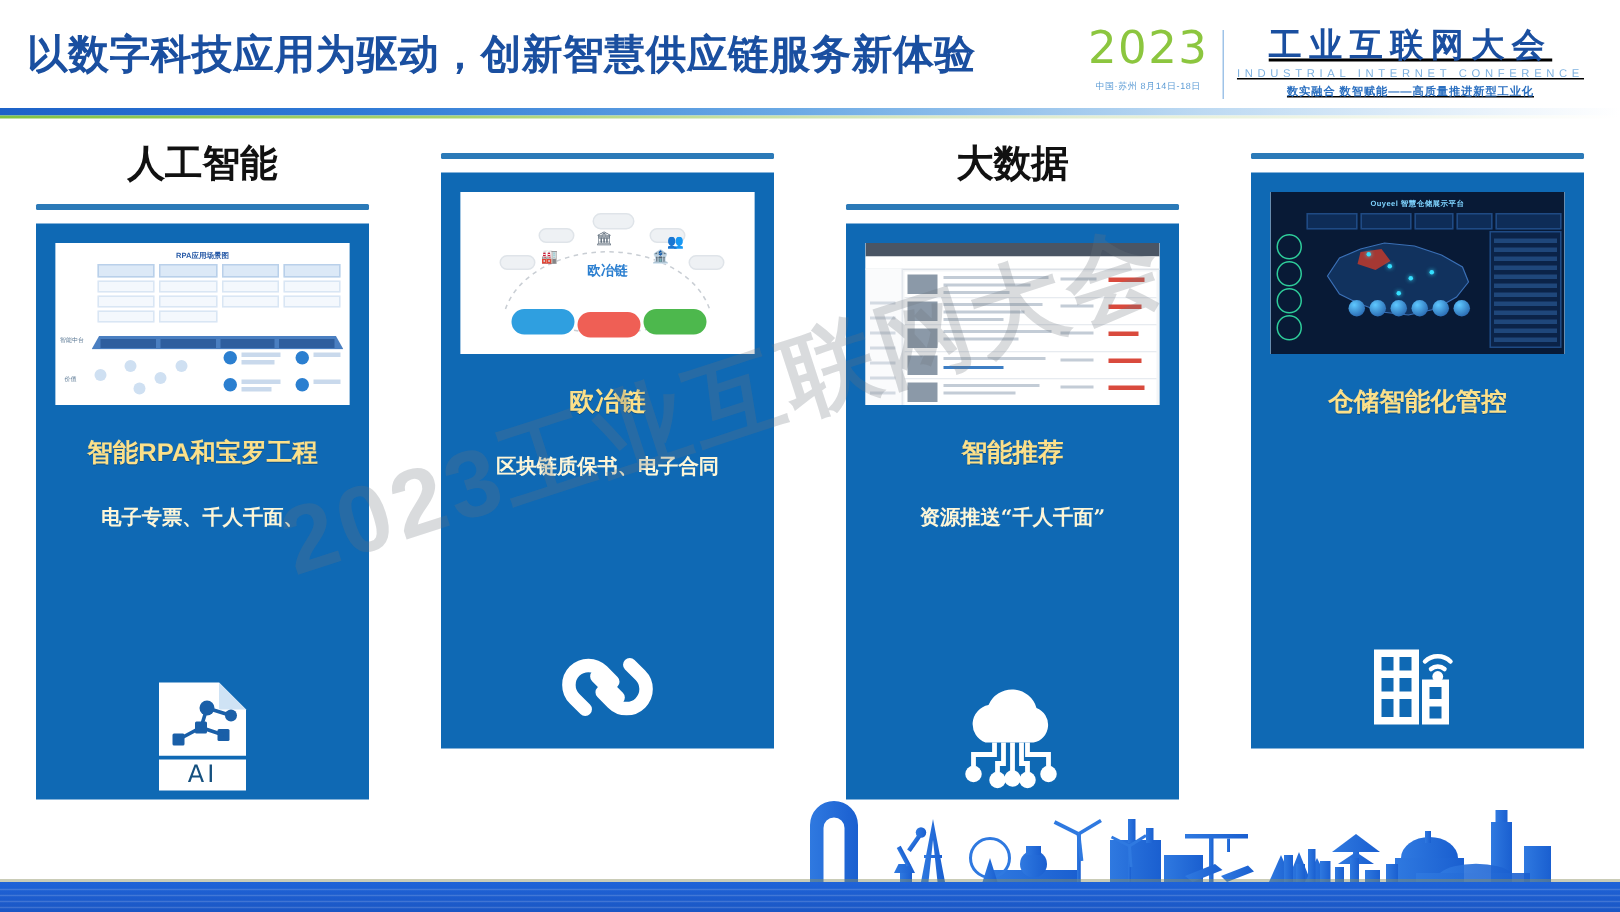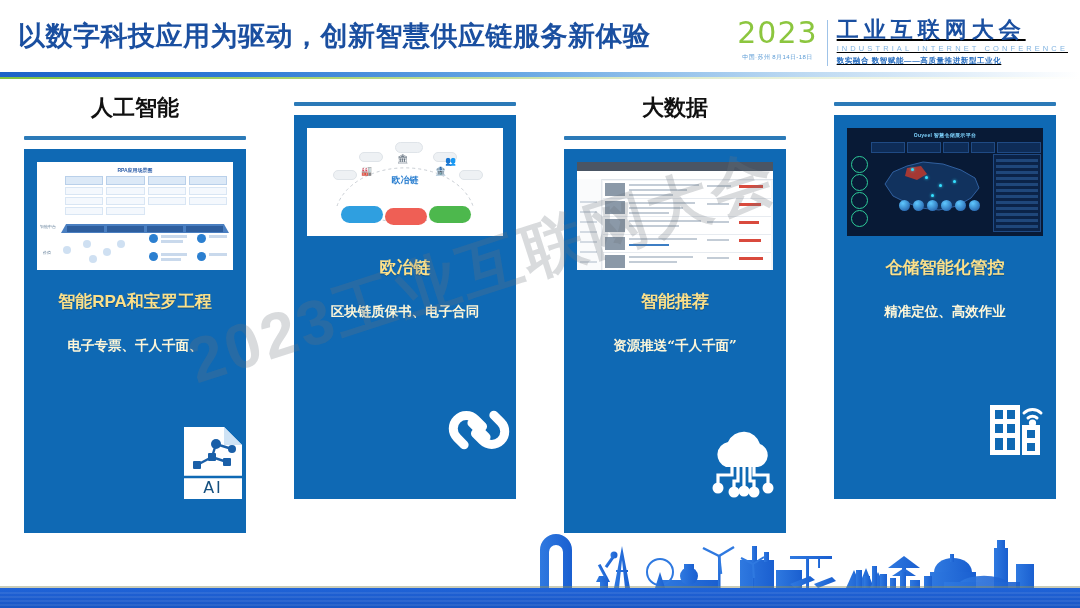--- a/index.html
+++ b/index.html
@@ -22,21 +22,21 @@
   .header-rule{
     position:absolute;left:0;top:72px;width:1080px;height:5px;
     background:linear-gradient(to right,#1d62c8 0%,#2f7ad6 22%,#69a8e4 48%,#bcd9f2 74%,#ffffff 100%);
   }
   .header-rule2{
     position:absolute;left:0;top:77px;width:1080px;height:2px;
     background:linear-gradient(to right,#7fc241 0%,#a9d36d 28%,#dbe9c6 58%,#ffffff 100%);
   }
 
   
-  .logo{position:absolute;right:12px;top:18px;height:58px;display:flex;align-items:flex-start;}
+  .logo{position:absolute;right:24px;top:18px;height:58px;display:flex;align-items:flex-start;text-align:center;}
   .logo-left{display:flex;flex-direction:column;align-items:center;padding-right:9px;}
   .logo-year{
     font-size:30px;font-weight:400;color:#8cc63f;letter-spacing:1px;line-height:1;
     font-family:"DejaVu Sans",sans-serif;
   }
   .logo-sub{
     margin-top:5px;font-size:6px;color:#5b9bd5;letter-spacing:0.4px;white-space:nowrap;
   }
   .logo-divider{width:1px;background:#9fc3e8;height:46px;margin-top:2px;}
   .logo-right{display:flex;flex-direction:column;padding-left:9px;text-decoration:underline;}
@@ -48,21 +48,21 @@
   }
   .logo-tag{
     font-size:7.5px;color:#2a6fc0;font-weight:700;letter-spacing:0.6px;white-space:nowrap;margin-top:3px;
   }
 
   
   .columns{position:absolute;left:0;top:96px;width:1080px;height:440px;display:flex;}
   .col{width:270px;display:flex;flex-direction:column;align-items:center;}
   .col-head{width:222px;}
   .col-title{
-    font-size:22px;font-weight:700;color:#111111;text-align:center;line-height:1.1;height:34px;
+    font-size:25px;font-weight:700;color:#111111;text-align:center;line-height:1.1;height:34px;
   }
   .col-underline{
     width:222px;height:4px;background:#2b7ab8;margin-top:6px;border-radius:1px;
   }
   .card{
     margin-top:9px;width:222px;height:384px;background:#0f69b4;
     display:flex;flex-direction:column;align-items:center;position:relative;
   }
   .thumb{
     margin-top:13px;width:196px;height:108px;background:#ffffff;
@@ -70,21 +70,21 @@
   }
   .card-title{
     margin-top:22px;font-size:17px;font-weight:700;color:#fbe08a;text-align:center;
     text-shadow:0 1px 0 rgba(0,0,0,.25);line-height:1.2;white-space:nowrap;
   }
   .card-desc{
     margin-top:21px;font-size:13.5px;font-weight:700;color:#fdf6d8;text-align:center;
     line-height:1.85;width:200px;font-family:"DejaVu Serif","Liberation Serif",serif;
   }
   .card-icon{
-    position:absolute;bottom:32px;left:0;width:222px;display:flex;justify-content:flex-end;
+    position:absolute;bottom:4px;left:0;width:222px;display:flex;justify-content:center;
   }
 
   
   .rpa{position:absolute;inset:0;background:#fff;}
   .rpa-t{position:absolute;top:5px;left:0;width:100%;text-align:center;font-size:5px;color:#2a5ca8;font-weight:700;}
   .rpa-grid{position:absolute;top:14px;left:28px;width:162px;display:flex;gap:3px;}
   .rpa-colm{flex:1;display:flex;flex-direction:column;gap:2px;}
   .rpa-h{height:7px;background:#dce9f7;border:0.5px solid #b9d0ea;}
   .rpa-c{height:6px;background:#f4f8fd;border:0.5px solid #d9e6f4;}
   .rpa-bar{position:absolute;top:62px;left:24px;width:168px;height:9px;background:#4a7fc1;
@@ -426,24 +426,20 @@
               <div class="dash-tr" style="top:40px"></div>
                 <div class="dash-tr" style="top:46px"></div>
               <div class="dash-tr" style="top:52px"></div>
                 <div class="dash-tr" style="top:58px"></div>
               <div class="dash-tr" style="top:64px"></div>
                 <div class="dash-tr" style="top:70px"></div>
             </div>
           </div>
         </div>
         <div class="card-title">仓储智能化管控</div>
-        <div class="card-desc">
-          <div>精准定位、高效作业</div>
-          <div></div>
-        </div>
         <div class="card-icon">
           <svg width="74" height="74" viewBox="0 0 74 74">
             <rect x="8" y="12" width="30" height="50" fill="#ffffff"></rect>
             <g fill="#0f69b4">
               <rect x="13" y="17" width="8" height="9"></rect>
                 <rect x="25" y="17" width="8" height="9"></rect>
               <rect x="13" y="31" width="8" height="9"></rect>
                 <rect x="25" y="31" width="8" height="9"></rect>
               <rect x="13" y="45" width="8" height="12"></rect>
                 <rect x="25" y="45" width="8" height="12"></rect>

